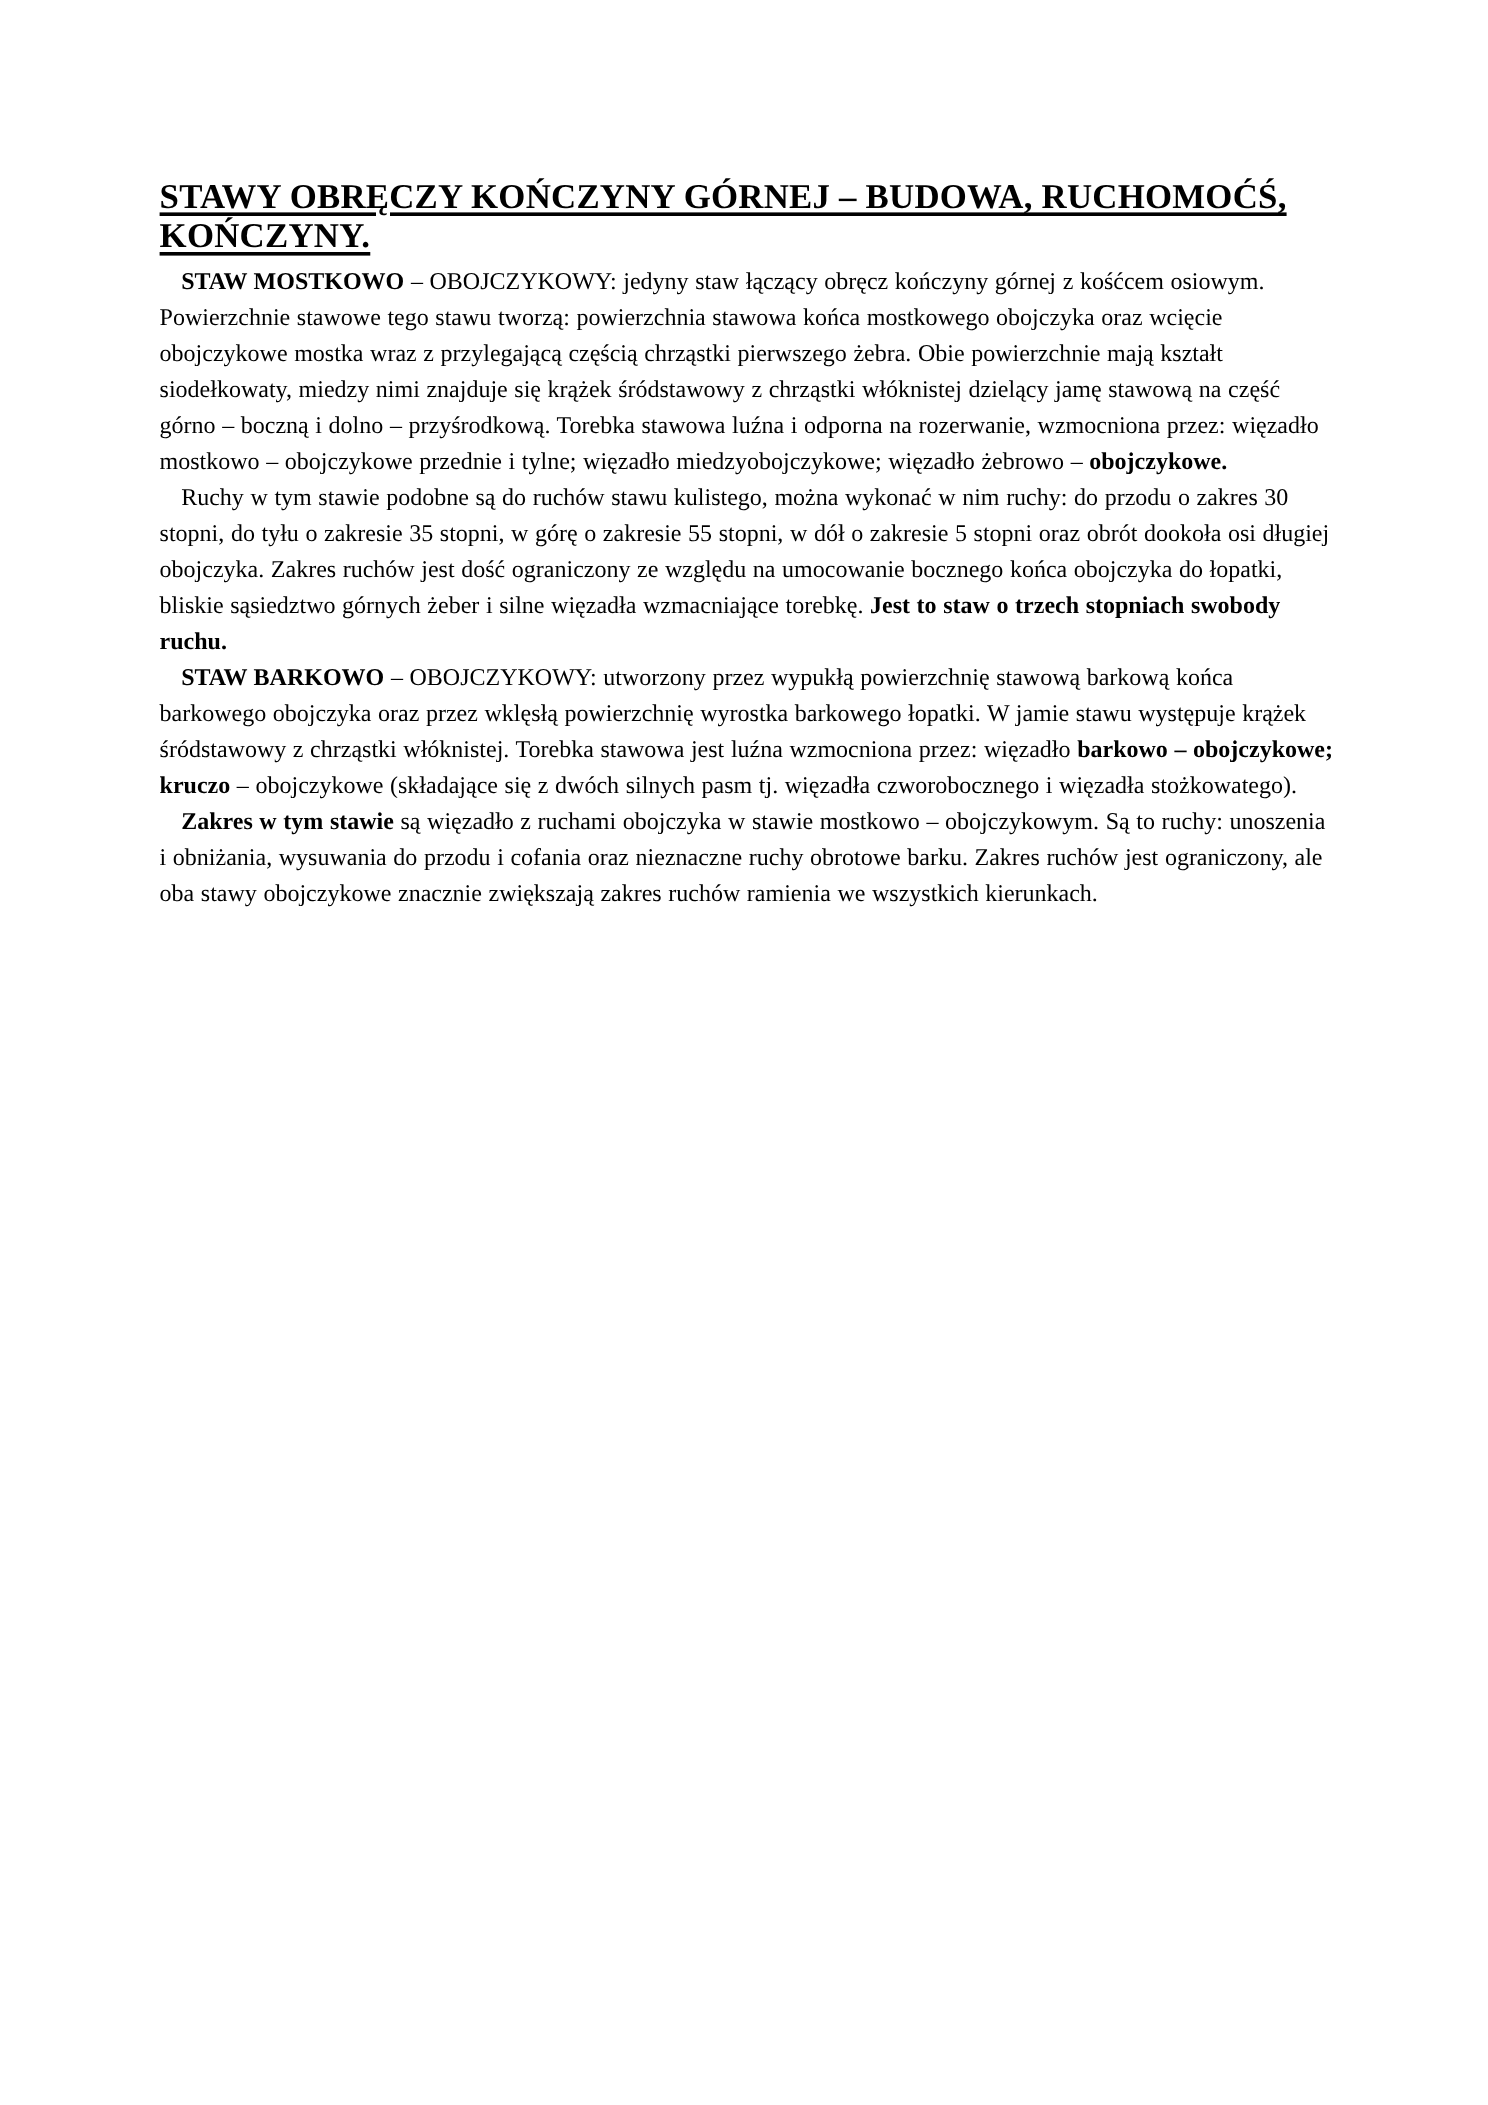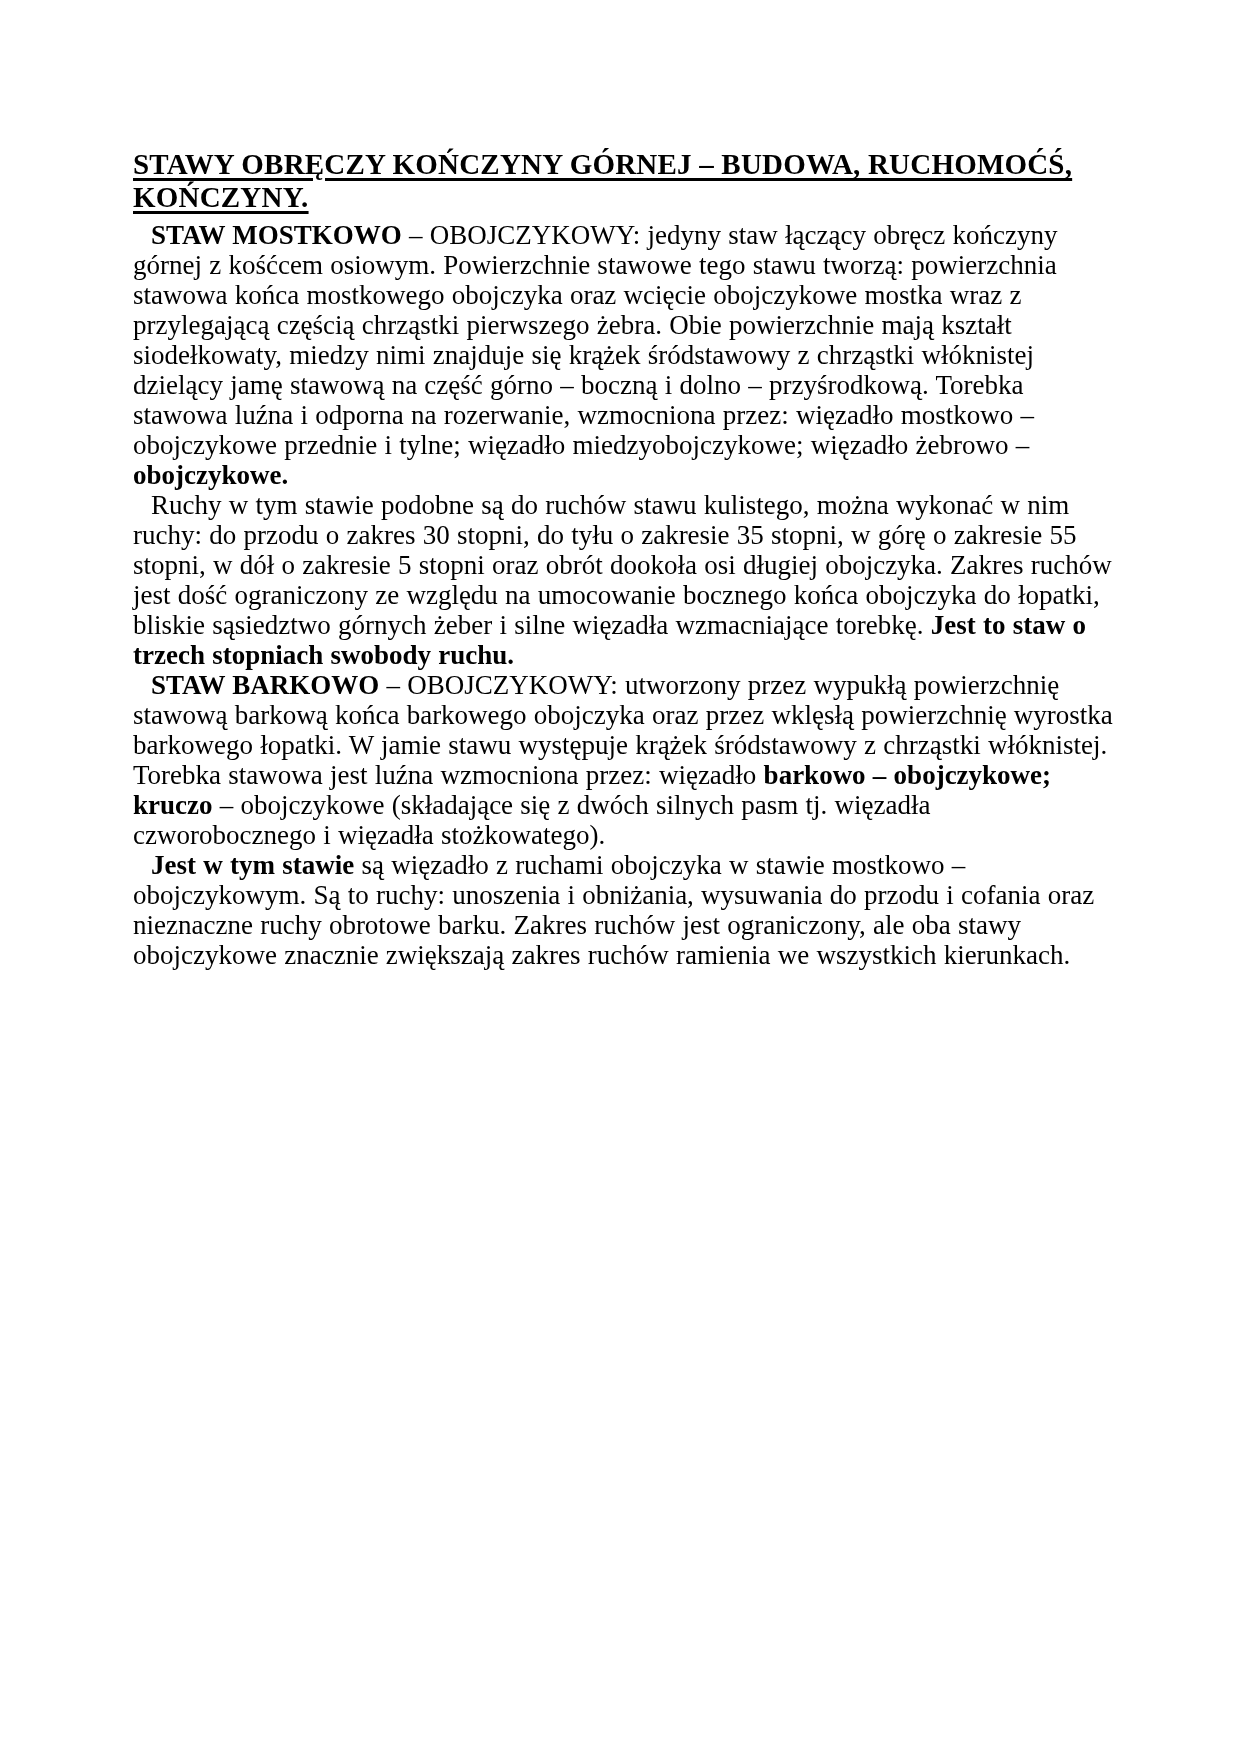--- a/index.html
+++ b/index.html
@@ -37,21 +37,21 @@
     text-decoration: underline;
     text-decoration-thickness: 2.5px;
     text-underline-offset: 4px;
   }
   .doc-body {
     margin-top: 6px;
   }
   .para {
     margin: 0;
     padding: 0;
-    font-size: 27px;
+    font-size: 20px;
     line-height: 30px;
     text-indent: 18px;
     text-align: left;
     word-spacing: 0.5px;
   }
   .run { font-weight: 400; }
   .run.bold { font-weight: 700; }
 </style>
 </head>
 <body>
@@ -59,16 +59,16 @@
 <div class="sheet">
   <div class="content">
     <h1 class="doc-title">
       <span class="title-line">STAWY OBRĘCZY KOŃCZYNY GÓRNEJ – BUDOWA, RUCHOMOĆŚ,</span>
       <span class="title-line">KOŃCZYNY.</span>
     </h1>
     <div class="doc-body" id="doc-body">
         <p class="para"><span class="run bold">STAW MOSTKOWO</span><span class="run"> – OBOJCZYKOWY: jedyny staw łączący obręcz kończyny górnej z kośćcem osiowym. Powierzchnie stawowe tego stawu tworzą: powierzchnia stawowa końca mostkowego obojczyka oraz wcięcie obojczykowe mostka wraz z przylegającą częścią chrząstki pierwszego żebra. Obie powierzchnie mają kształt siodełkowaty, miedzy nimi znajduje się krążek śródstawowy z chrząstki włóknistej dzielący jamę stawową na część górno – boczną i dolno – przyśrodkową. Torebka stawowa luźna i odporna na rozerwanie, wzmocniona przez: więzadło mostkowo – obojczykowe przednie i tylne; więzadło miedzyobojczykowe; więzadło żebrowo – </span><span class="run bold">obojczykowe.</span></p>
         <p class="para"><span class="run">Ruchy w tym stawie podobne są do ruchów stawu kulistego, można wykonać w nim ruchy: do przodu o zakres 30 stopni, do tyłu o zakresie 35 stopni, w górę o zakresie 55 stopni, w dół o zakresie 5 stopni oraz obrót dookoła osi długiej obojczyka. Zakres ruchów jest dość ograniczony ze względu na umocowanie bocznego końca obojczyka do łopatki, bliskie sąsiedztwo górnych żeber i silne więzadła wzmacniające torebkę. </span><span class="run bold">Jest to staw o trzech stopniach swobody ruchu.</span></p>
         <p class="para"><span class="run bold">STAW BARKOWO</span><span class="run"> – OBOJCZYKOWY: utworzony przez wypukłą powierzchnię stawową barkową końca barkowego obojczyka oraz przez wklęsłą powierzchnię wyrostka barkowego łopatki. W jamie stawu występuje krążek śródstawowy z chrząstki włóknistej. Torebka stawowa jest luźna wzmocniona przez: więzadło </span><span class="run bold">barkowo – obojczykowe; kruczo</span><span class="run"> – obojczykowe (składające się z dwóch silnych pasm tj. więzadła czworobocznego i więzadła stożkowatego).</span></p>
-        <p class="para"><span class="run bold">Jest w tym stawie</span><span class="run"> są więzadło z ruchami obojczyka w stawie mostkowo – obojczykowym. Są to ruchy: unoszenia i obniżania, wysuwania do przodu i cofania oraz nieznaczne ruchy obrotowe barku. Zakres ruchów jest ograniczony, ale oba stawy obojczykowe znacznie zwiększają zakres ruchów ramienia we wszystkich kierunkach.</span></p>
+        <p class="para"><span class="run bold">Zakres w tym stawie</span><span class="run"> są więzadło z ruchami obojczyka w stawie mostkowo – obojczykowym. Są to ruchy: unoszenia i obniżania, wysuwania do przodu i cofania oraz nieznaczne ruchy obrotowe barku. Zakres ruchów jest ograniczony, ale oba stawy obojczykowe znacznie zwiększają zakres ruchów ramienia we wszystkich kierunkach.</span></p>
       </div>
   </div>
 </div>
 
 </body></html>

